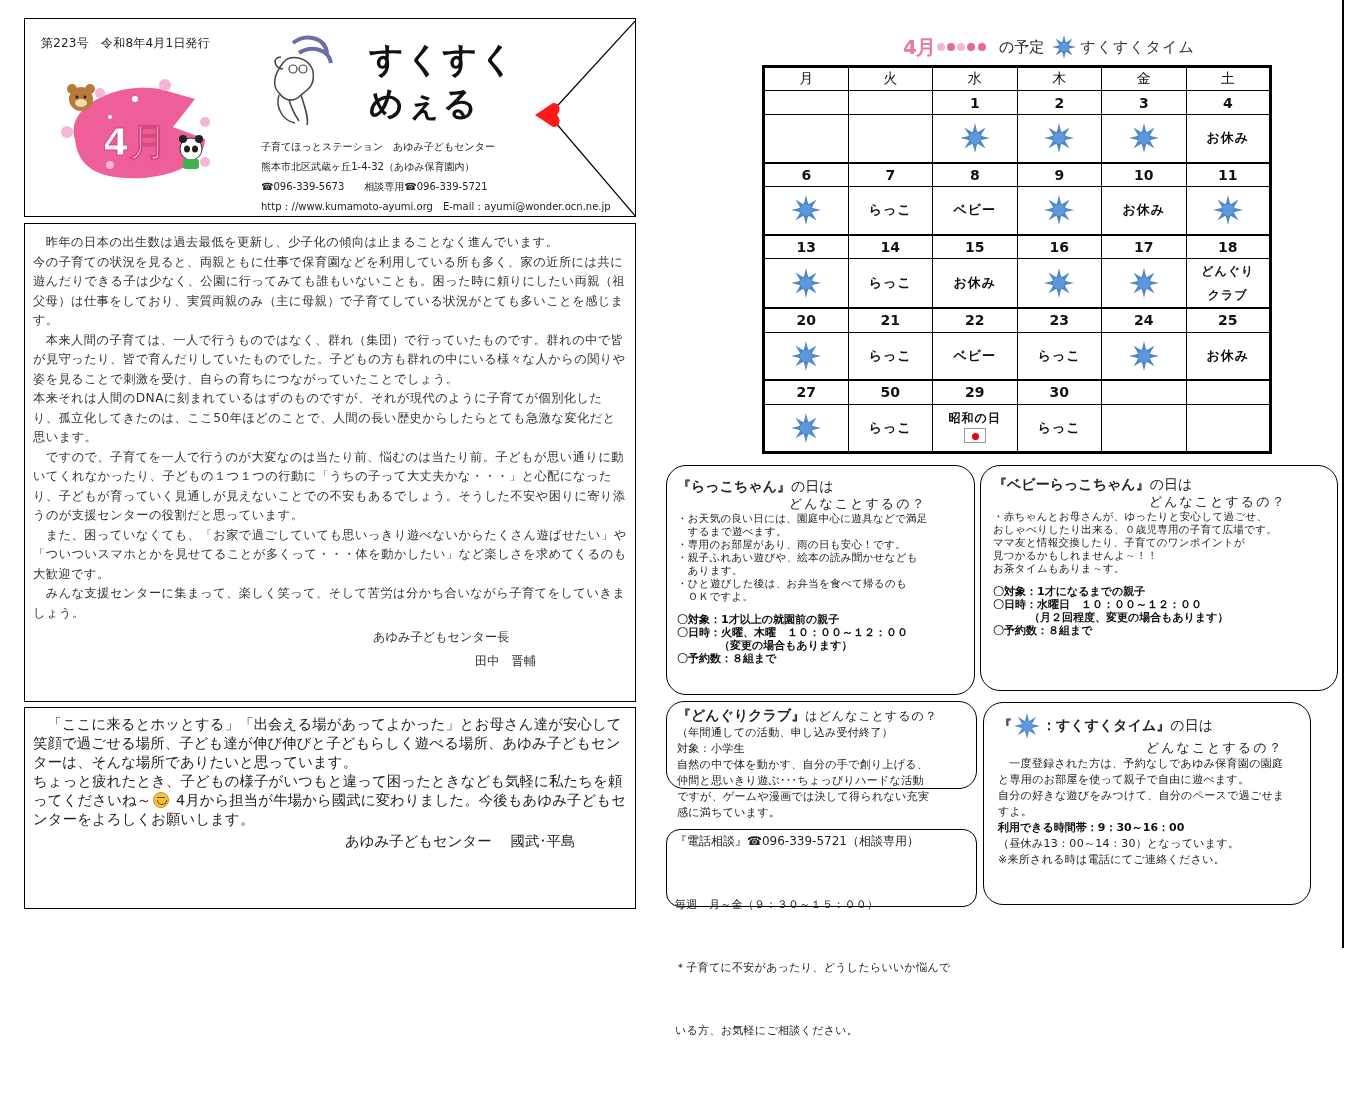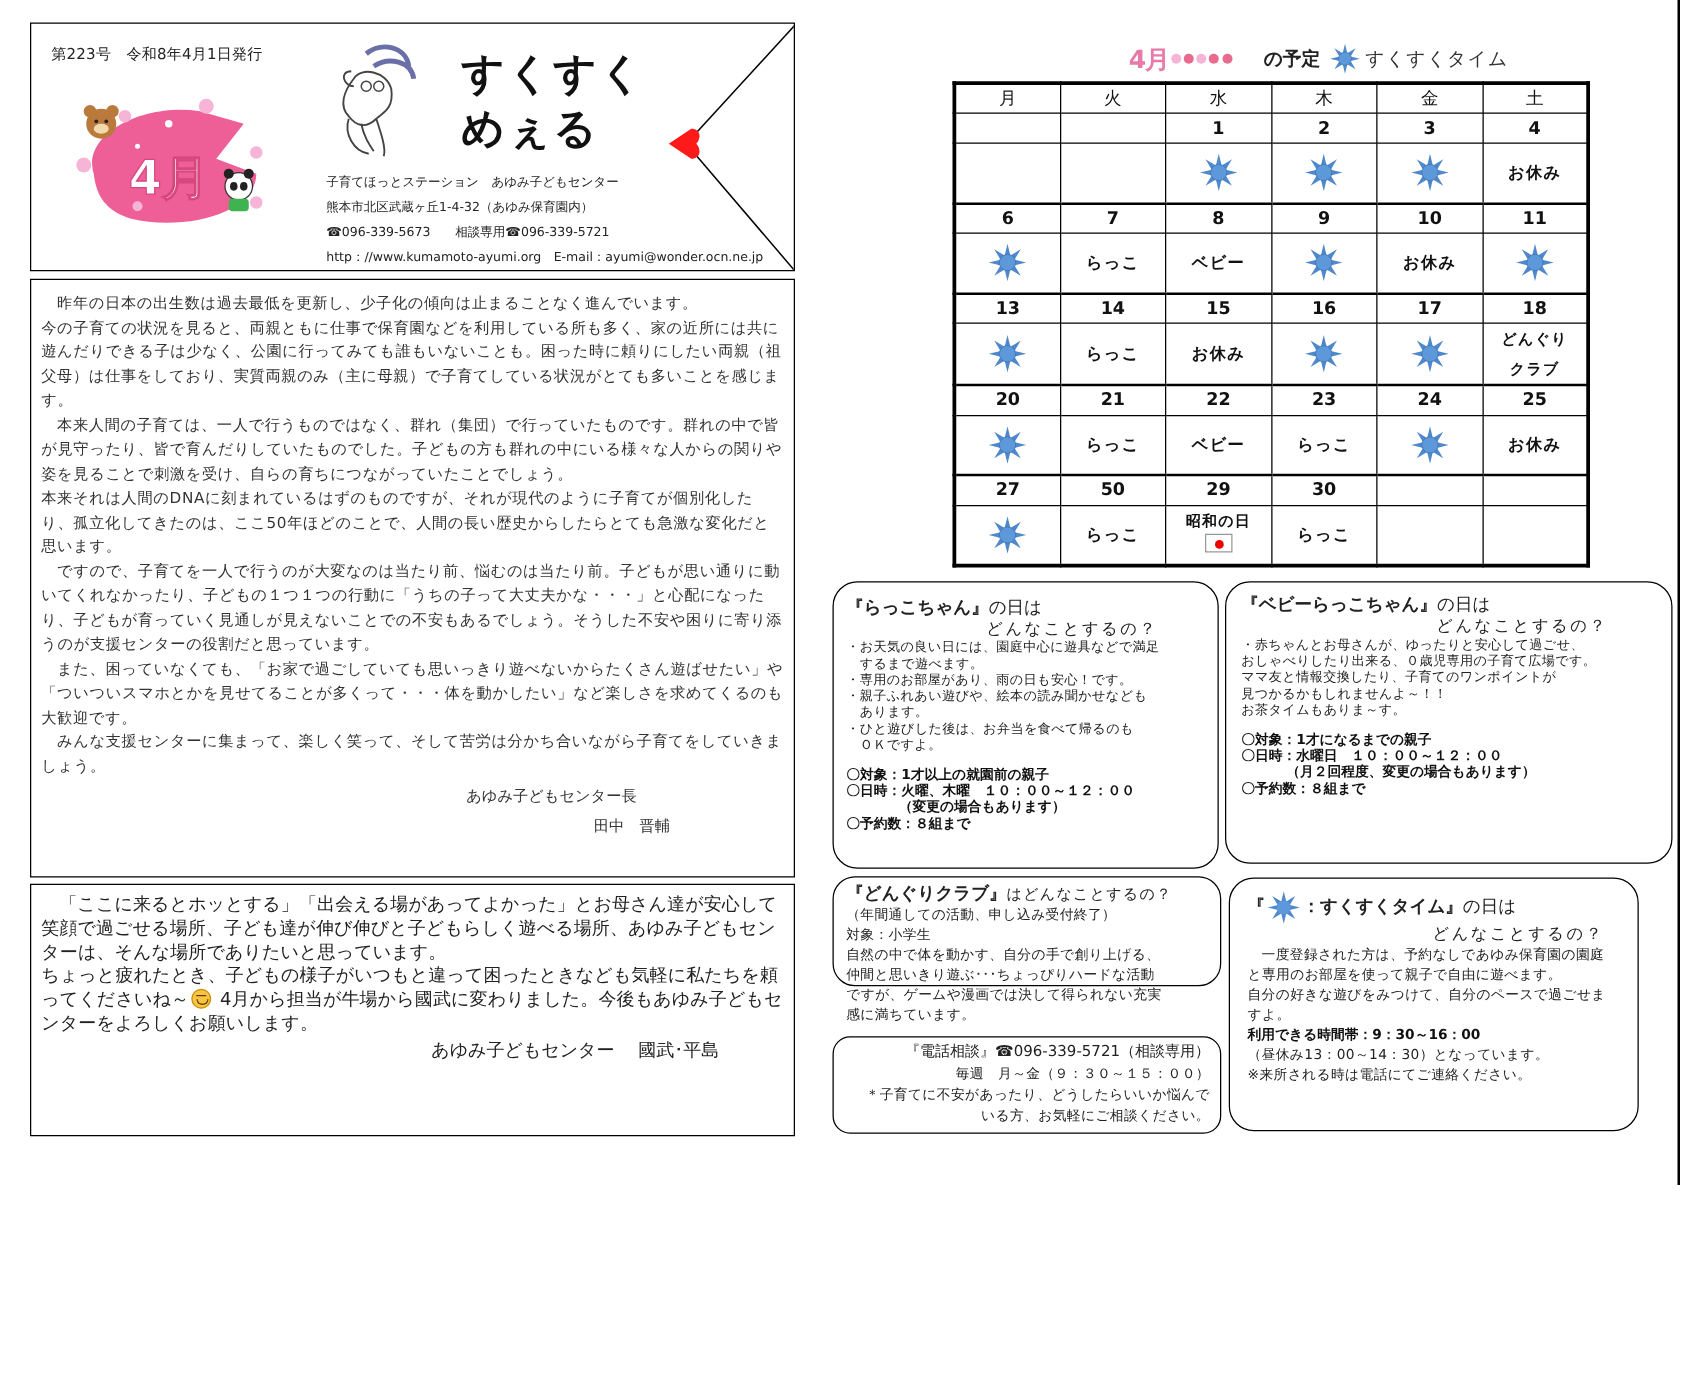--- a/index.html
+++ b/index.html
@@ -34,56 +34,56 @@
   .greet-sign { font-size: 14.4px; line-height: 22px; margin-left: 312px; margin-top: 2px; color: #222; }
   .smile { display: inline-block; width: 16px; height: 16px; border-radius: 50%; background: #f6c343; border: 1px solid #c79100; vertical-align: -3px; position: relative; margin: 0 2px; }
   .smile::before { content: ""; position: absolute; left: 3px; top: 4px; width: 8px; height: 2px; border-top: 1px solid #6b3b00; }
   .smile::after { content: ""; position: absolute; left: 3px; top: 7px; width: 8px; height: 4px; border: 1px solid #6b3b00; border-top: none; border-radius: 0 0 5px 5px; }
 
   
   .cal-title { left: 903px; top: 30px; height: 34px; display: flex; align-items: center; }
   .cal-title .month { font-size: 20px; font-weight: bold; color: #e879a8; letter-spacing: -1px; }
   .cal-title .flowers { display: inline-block; width: 52px; height: 14px; position: relative; margin-left: 2px; }
   .cal-title .flowers span { position: absolute; width: 8px; height: 8px; border-radius: 50%; background: #e86a8e; top: 3px; }
-  .cal-title .of { font-size: 15px; font-weight: bold; color: #222; margin-left: 22px; }
+  .cal-title .of { font-size: 15px; font-weight: normal; color: #222; margin-left: 10px; }
   .cal-title .legend-star { margin-left: 8px; width: 24px; height: 24px; }
   .cal-title .legend-label { font-size: 15px; color: #333; margin-left: 4px; letter-spacing: 1px; }
 
   table.cal { position: absolute; left: 762px; top: 65px; width: 510px; border-collapse: collapse; border: 3px solid #000; table-layout: fixed; }
   table.cal td, table.cal th { border: 1px solid #000; text-align: center; vertical-align: middle; font-size: 13px; font-weight: bold; color: #111; }
   table.cal th { height: 24px; font-weight: normal; font-size: 14px; }
   table.cal tr.daterow td { height: 24px; font-size: 14px; }
   table.cal tr.evrow td { height: 48px; font-size: 13px; letter-spacing: 1px; }
   table.cal tr.bold-top td { border-top: 2px solid #000; }
   .star { width: 30px; height: 30px; display: inline-block; vertical-align: middle; }
   .flag { display: inline-block; width: 22px; height: 15px; border: 1px solid #999; background: #fff; position: relative; margin-top: 2px; }
   .flag::after { content: ""; position: absolute; left: 7px; top: 4px; width: 7px; height: 7px; border-radius: 50%; background: #e00; }
   .holiday-name { display: block; font-size: 12px; line-height: 16px; }
 
   
   .info { position: absolute; border: 1.3px solid #000; border-radius: 20px; background: #fff; }
   .rakko { left: 666px; top: 465px; width: 309px; height: 230px; padding: 12px 10px 0 10px; }
   .baby  { left: 980px; top: 465px; width: 358px; height: 226px; padding: 10px 12px 0 12px; }
   .donguri { left: 666px; top: 701px; width: 311px; height: 88px; border-radius: 18px; padding: 5px 10px 0 10px; }
-  .phone { left: 666px; top: 829px; width: 311px; height: 78px; border-radius: 14px; padding: 3px 8px 0 8px; text-align: right; }
+  .phone { left: 666px; top: 829px; width: 311px; height: 78px; border-radius: 14px; padding: 3px 8px 0 8px; }
   .sukusuku { left: 983px; top: 702px; width: 328px; height: 203px; padding: 10px 10px 0 14px; }
 
   .box-head { font-size: 14px; line-height: 17px; color: #222; white-space: nowrap; }
   .box-head b { font-weight: bold; font-size: 14px; }
   .box-head .q { display: block; font-size: 13px; letter-spacing: 2px; }
   .rakko .box-head .q { padding-left: 112px; }
   .baby .box-head .q { padding-left: 156px; }
   .sukusuku .box-head .q { padding-left: 148px; }
   .small { font-size: 10.5px; line-height: 13px; color: #222; letter-spacing: 0.3px; }
   .small-b { font-size: 11px; line-height: 13px; font-weight: bold; color: #111; }
   .gap { height: 10px; }
   .mid { font-size: 11px; line-height: 16px; color: #222; letter-spacing: 0.3px; }
   .mid-b { font-size: 11px; line-height: 16px; font-weight: bold; color: #111; }
   .phone .box-head { font-size: 12px; line-height: 17px; }
-  .phone .mid { line-height: 17px; }
+  .phone .mid { line-height: 17px; margin-top: 46px; }
   .star-inline { width: 26px; height: 26px; display: inline-block; vertical-align: middle; margin: 0 2px; }
 </style>
 </head>
 <body>
 
 <div class="edge-line"></div>
 
 <div class="abs header-box">
   <div class="abs issue-line">第223号　令和8年4月1日発行</div>
 

